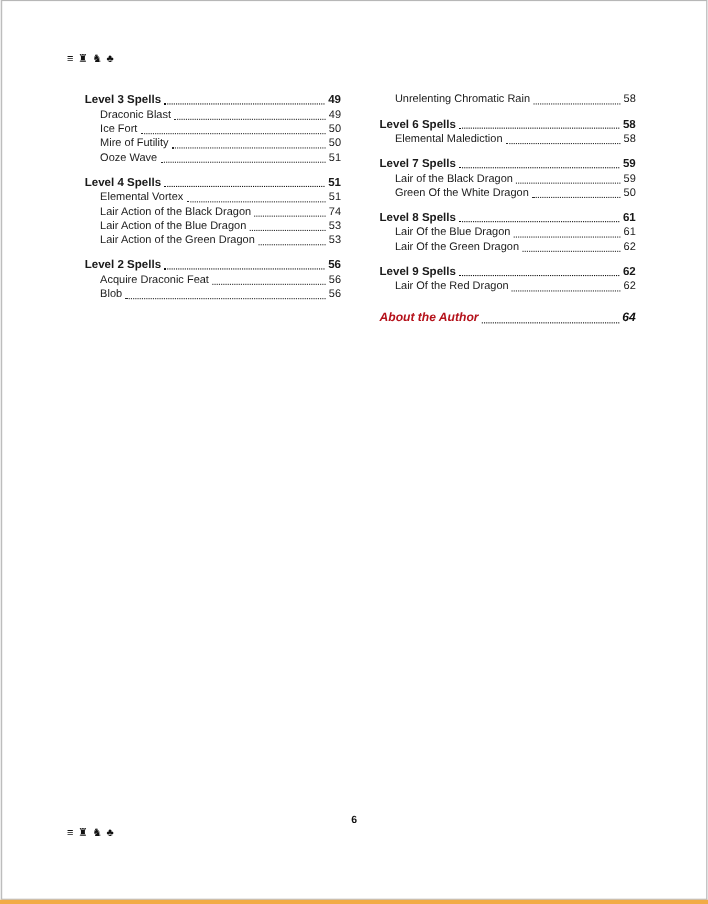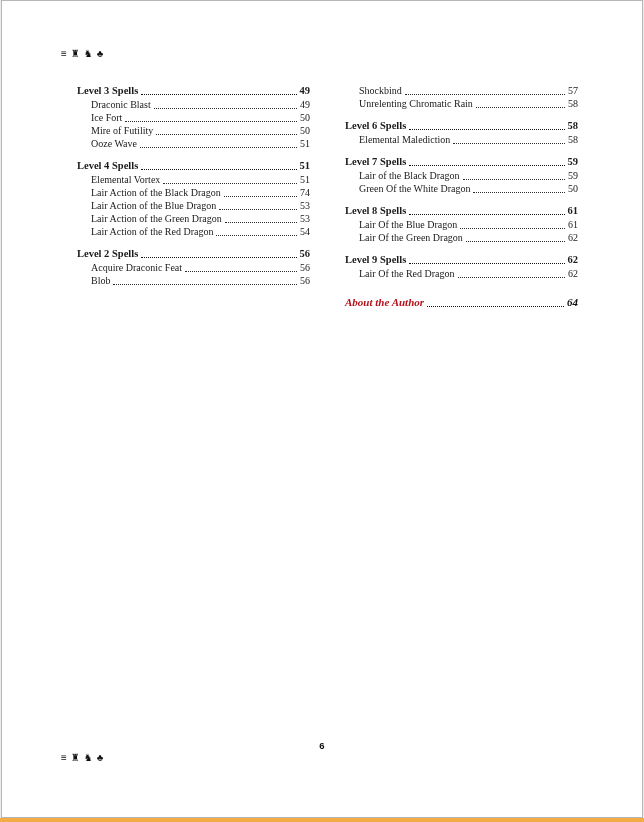--- a/index.html
+++ b/index.html
@@ -69,21 +69,21 @@
 <div class="page">
 
   <div class="ornaments orn-top">
     <span>≡</span>
     <span>♜</span>
     <span>♞</span>
     <span>♣</span>
   </div>
 
   <div class="toc">
-    <div style="display:flex;gap:35px;flex:1;min-width:0;font-family:Liberation Serif, serif;">
+    <div style="display:flex;gap:35px;flex:1;min-width:0;">
         <div class="toc-col">
           <div class="row head">
             <span class="lbl">Level 3 Spells</span>
             <span class="leader"></span>
             <span class="pg">49</span>
           </div>
           <div class="row">
             <span class="lbl">Draconic Blast</span>
             <span class="leader"></span>
             <span class="pg">49</span>
@@ -120,48 +120,38 @@
           </div>
           <div class="row">
             <span class="lbl">Lair Action of the Blue Dragon</span>
             <span class="leader"></span>
             <span class="pg">53</span>
           </div>
           <div class="row">
             <span class="lbl">Lair Action of the Green Dragon</span>
             <span class="leader"></span>
             <span class="pg">53</span>
-          </div>
-          <div class="row">
-            <span class="lbl">Lair Action of the Red Dragon</span>
-            <span class="leader"></span>
-            <span class="pg">54</span>
           </div>
           <div class="row head">
             <span class="lbl">Level 2 Spells</span>
             <span class="leader"></span>
             <span class="pg">56</span>
           </div>
           <div class="row">
             <span class="lbl">Acquire Draconic Feat</span>
             <span class="leader"></span>
             <span class="pg">56</span>
           </div>
           <div class="row">
             <span class="lbl">Blob</span>
             <span class="leader"></span>
             <span class="pg">56</span>
           </div>
         </div>
         <div class="toc-col">
-          <div class="row">
-            <span class="lbl">Shockbind</span>
-            <span class="leader"></span>
-            <span class="pg">57</span>
-          </div>
           <div class="row">
             <span class="lbl">Unrelenting Chromatic Rain</span>
             <span class="leader"></span>
             <span class="pg">58</span>
           </div>
           <div class="row head">
             <span class="lbl">Level 6 Spells</span>
             <span class="leader"></span>
             <span class="pg">58</span>
           </div>

